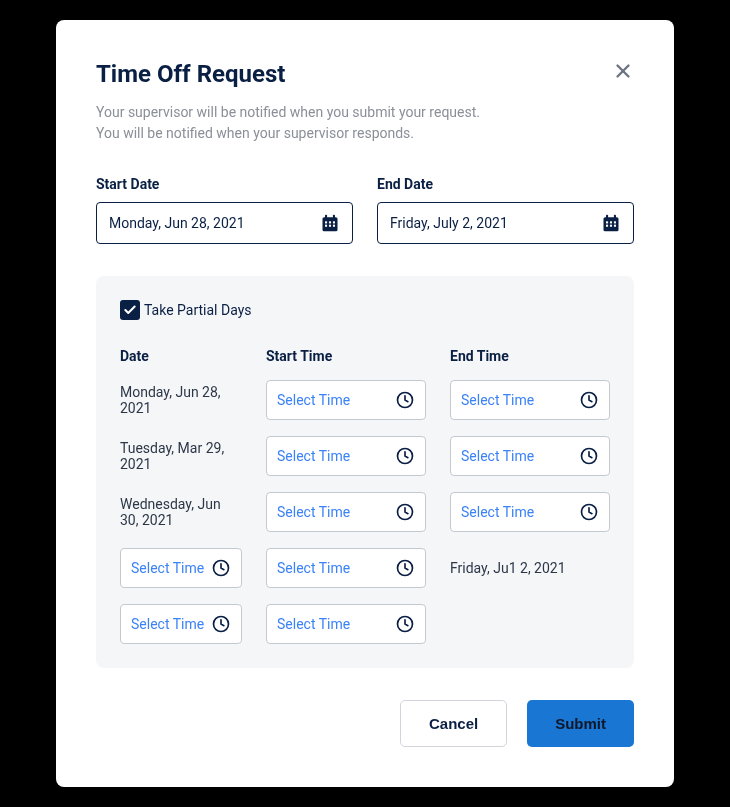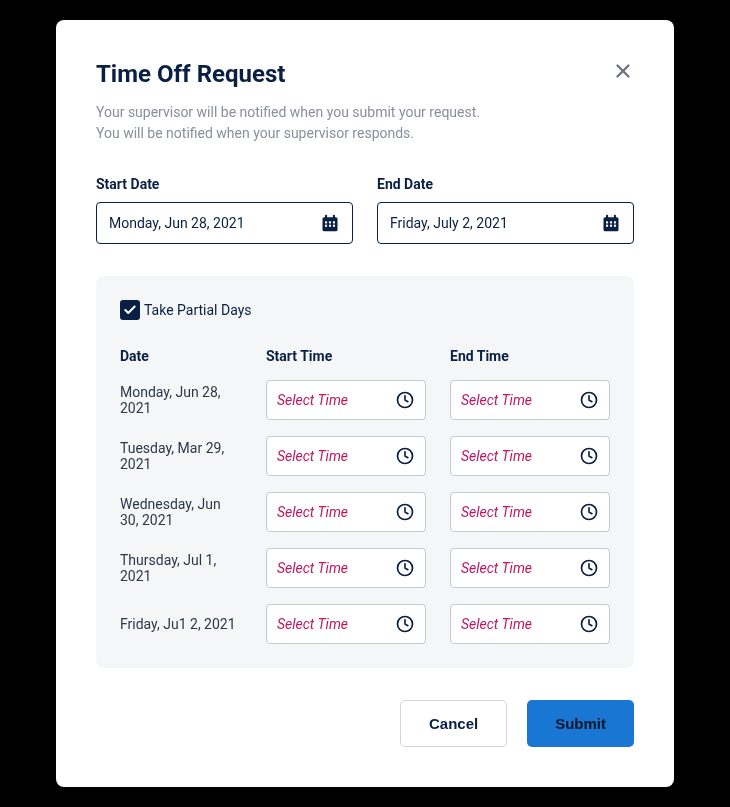--- a/index.html
+++ b/index.html
@@ -132,22 +132,21 @@
       padding: 9px 10px;
       font-size: 14px;
       color: #9ca3af;
       background: #fff;
       display: flex;
       align-items: center;
       justify-content: space-between;
       cursor: pointer;
     }
     .time-placeholder {
-      color: #be185d;
-      font-style: italic;
+      color: #3b82f6;
     }
     .clock-icon {
       flex-shrink: 0;
     }
     .footer {
       display: flex;
       justify-content: flex-end;
       gap: 20px;
     }
     .btn {
@@ -277,21 +276,20 @@
   <polyline points="12 7 12 12 15.5 14" stroke-linecap="round" stroke-linejoin="round"></polyline>
 </svg>
         </div>
         <div class="time-input">
           <span class="time-placeholder">Select Time</span>
           <svg class="clock-icon" width="20" height="20" viewBox="0 0 24 24" fill="none" stroke="#0a1f44" stroke-width="2">
   <circle cx="12" cy="12" r="9"></circle>
   <polyline points="12 7 12 12 15.5 14" stroke-linecap="round" stroke-linejoin="round"></polyline>
 </svg>
         </div>
-        <div class="grid-date">Thursday, Jul 1, 2021</div>
         <div class="time-input">
           <span class="time-placeholder">Select Time</span>
           <svg class="clock-icon" width="20" height="20" viewBox="0 0 24 24" fill="none" stroke="#0a1f44" stroke-width="2">
   <circle cx="12" cy="12" r="9"></circle>
   <polyline points="12 7 12 12 15.5 14" stroke-linecap="round" stroke-linejoin="round"></polyline>
 </svg>
         </div>
         <div class="time-input">
           <span class="time-placeholder">Select Time</span>
           <svg class="clock-icon" width="20" height="20" viewBox="0 0 24 24" fill="none" stroke="#0a1f44" stroke-width="2">

